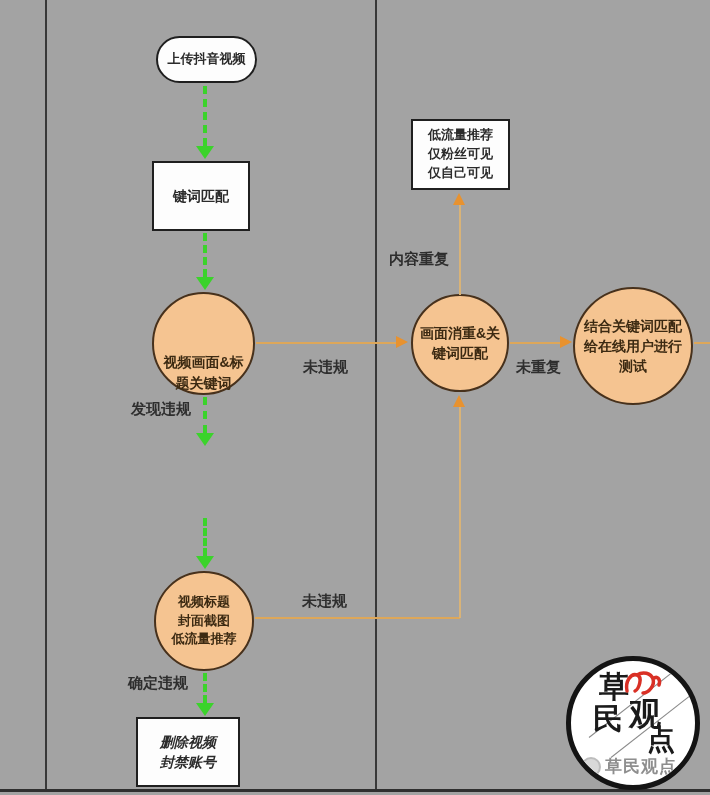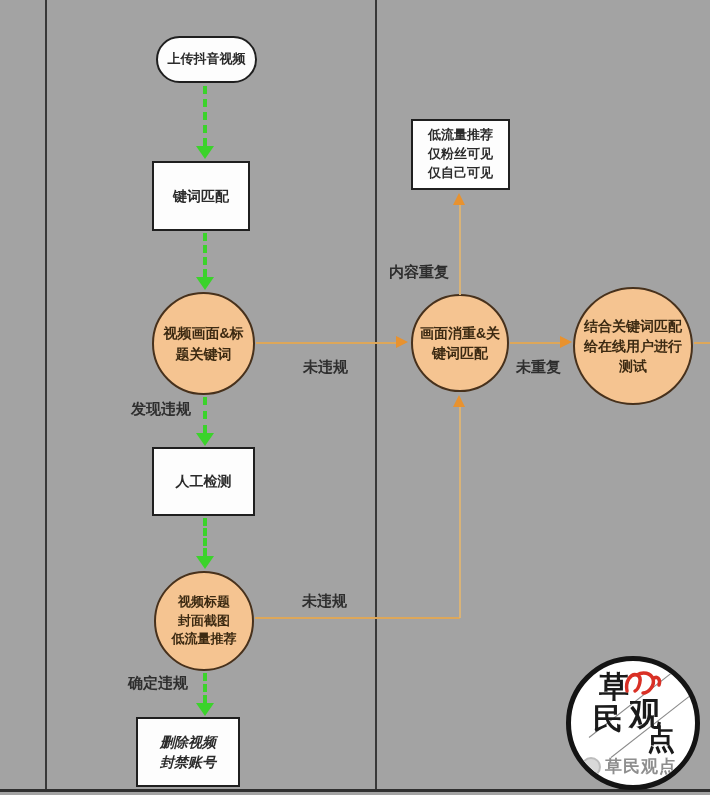--- a/index.html
+++ b/index.html
@@ -71,28 +71,25 @@
   <div class="hline-bottom" style="top:789px;"></div>
 
   <div class="node stadium" style="left:156px;top:36px;width:101px;height:47px;">
     <span>上传抖音视频</span>
   </div>
 
   <div class="node rect" style="left:152px;top:161px;width:98px;height:70px;">
     <span>键词匹配</span>
   </div>
 
-  <div class="node circle" style="left:152px;top:292px;width:103px;height:103px;">
+  <div class="node circle" style="left:152px;top:292px;width:103px;height:103px;align-items:flex-end;">
     <span>视频画面&amp;标
 题关键词</span>
   </div>
 
-  <div class="node rect" style="left:152px;top:447px;width:103px;height:69px;">
-    <span>人工检测</span>
-  </div>
 
   <div class="node circle" style="left:154px;top:571px;width:100px;height:100px;font-size:13px;">
     <span>视频标题
 封面截图
 低流量推荐</span>
   </div>
 
   <div class="node rect" style="left:136px;top:717px;width:104px;height:70px;font-style:italic;">
     <span>删除视频
 封禁账号</span>
@@ -140,21 +137,21 @@
   <div class="ohead-right" style="left:560px;top:336px;"></div>
 
   <div class="oline-h" style="left:694px;top:342px;width:16px;"></div>
 
   <div class="oline-h" style="left:255px;top:617px;width:205px;"></div>
   <div class="oline-v" style="left:459px;top:407px;height:211px;"></div>
   <div class="ohead-up" style="left:453px;top:395px;"></div>
 
   <div class="edge-label" style="left:131px;top:400px;">发现违规</div>
   <div class="edge-label" style="left:303px;top:358px;">未违规</div>
-  <div class="edge-label" style="left:389px;top:263px;">内容重复</div>
+  <div class="edge-label" style="left:389px;top:250px;">内容重复</div>
   <div class="edge-label" style="left:516px;top:358px;">未重复</div>
   <div class="edge-label" style="left:302px;top:592px;">未违规</div>
   <div class="edge-label" style="left:128px;top:674px;">确定违规</div>
 
   <div class="logo">
     <div class="logo-diag" style="left:18px;top:76px;width:140px;transform:rotate(-38deg);"></div>
     <div class="logo-diag" style="left:40px;top:96px;width:120px;transform:rotate(-38deg);"></div>
     <span class="logo-char" style="left:28px;top:6px;font-size:30px;">草</span>
     <span class="logo-char" style="left:22px;top:38px;font-size:30px;">民</span>
     <span class="logo-char" style="left:58px;top:32px;font-size:32px;">观</span>

